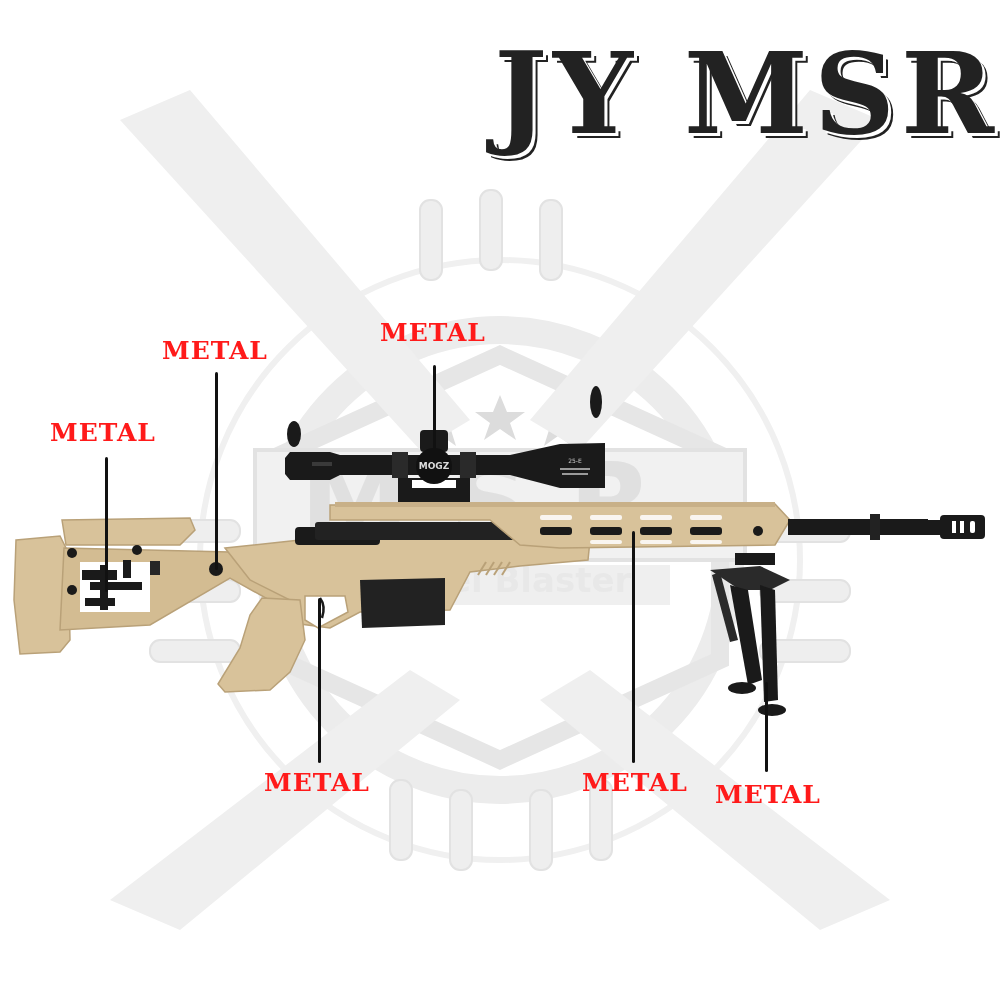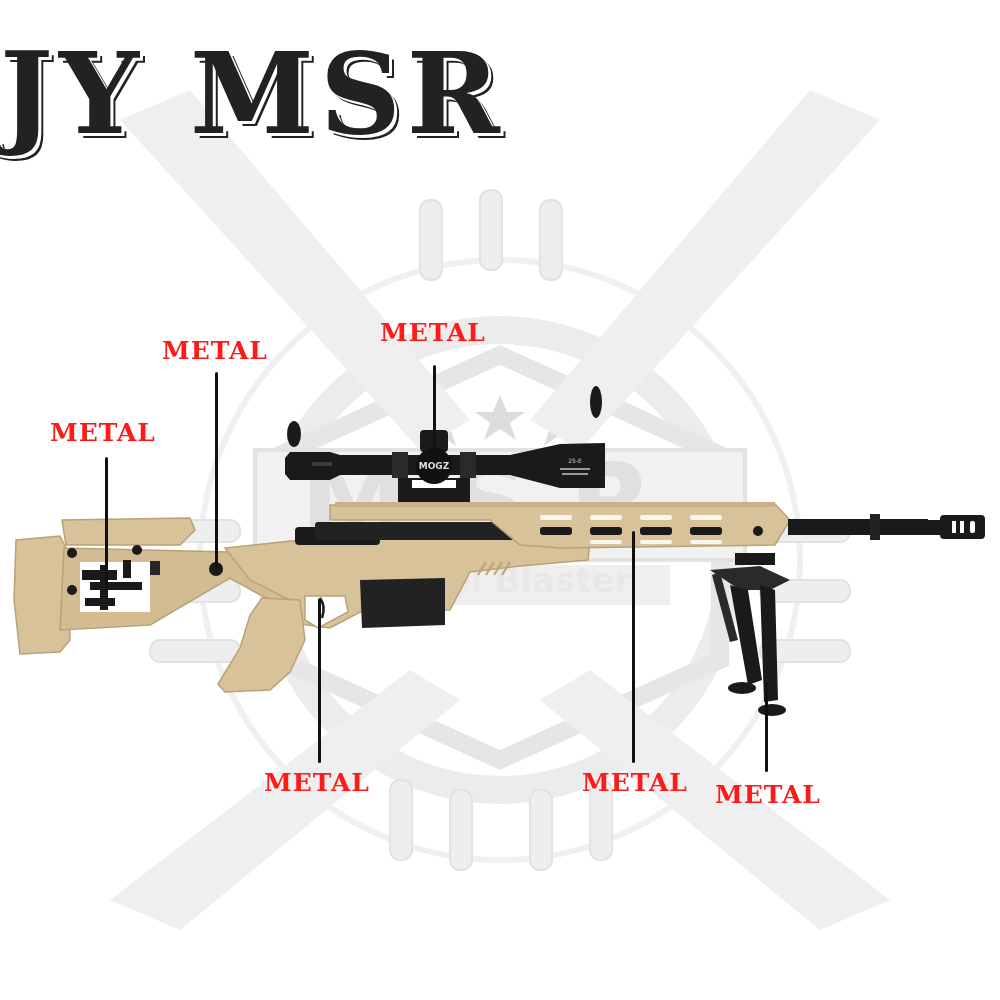--- a/index.html
+++ b/index.html
@@ -1,20 +1,20 @@
 <!DOCTYPE html>
 <html><head>
 <meta charset="utf-8">
 <style>
   html, body { margin:0; padding:0; background:#ffffff; }
   body { width:1000px; height:1000px; position:relative; overflow:hidden; font-family:"DejaVu Serif", serif; }
   .stage { position:absolute; left:0; top:0; width:1000px; height:1000px; }
   .watermark { position:absolute; left:0; top:0; width:1000px; height:1000px; }
   .title {
-    position:absolute; left:0; top:38px; width:1000px; text-align:left;
+    position:absolute; left:0; top:38px; width:1000px; text-align:right;
     font-family:"DejaVu Serif", serif; font-weight:bold; font-size:112px; letter-spacing:6px;
     color:#222222; line-height:1;
     text-shadow: 3px 3px 0 #ffffff, 5px 5px 0 #222222;
   }
   .wm-text { position:absolute; font-family:"DejaVu Sans", sans-serif; font-weight:bold; color:#e4e4e4; }
   .label {
     position:absolute; font-family:"DejaVu Serif", serif; font-weight:bold; font-size:25px;
     color:#ff1a1a; letter-spacing:1px; line-height:1; white-space:nowrap;
   }
   .leader { position:absolute; background:#111111; width:3px; border-radius:2px; }

